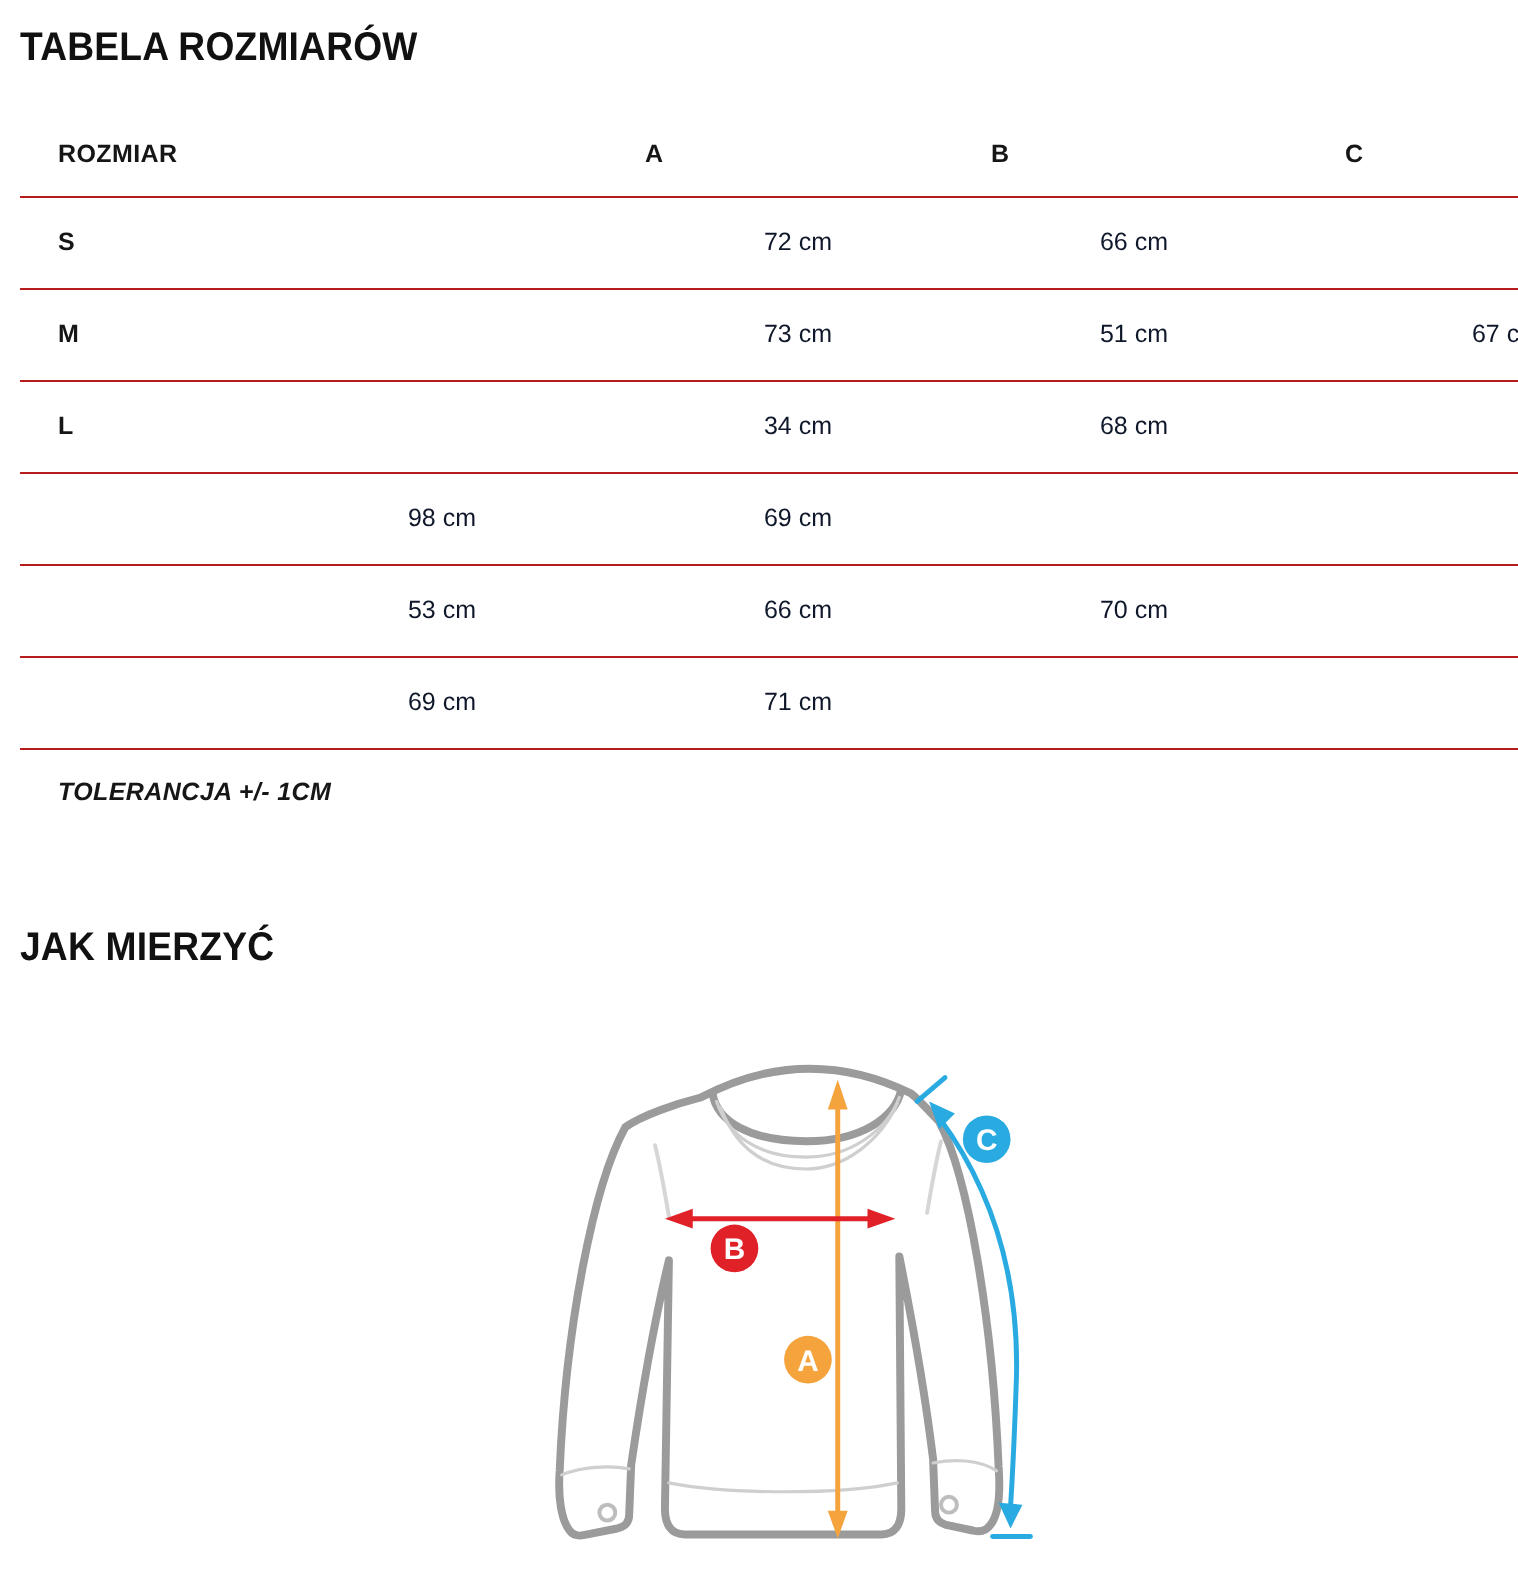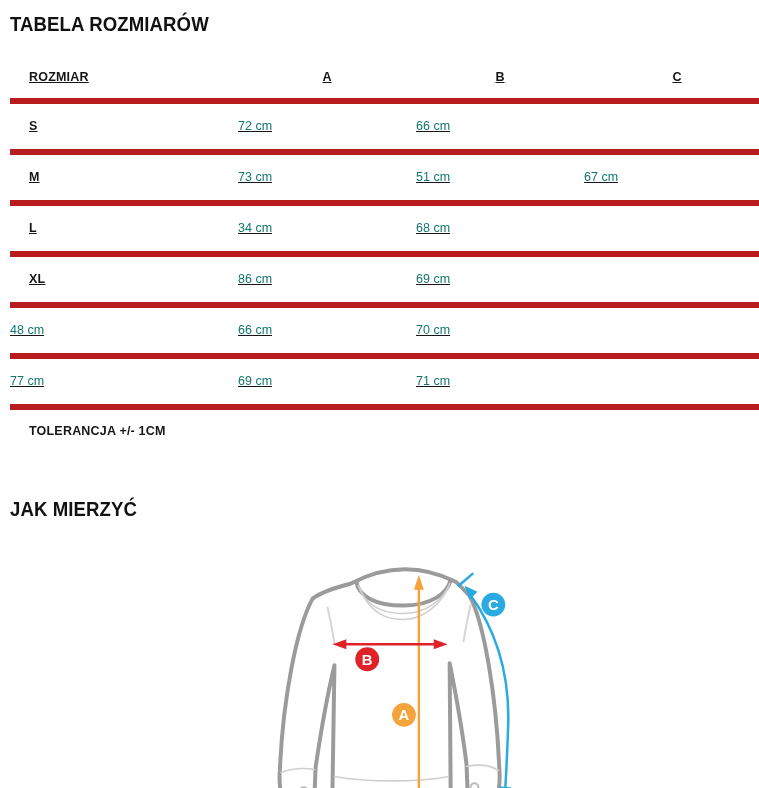--- a/index.html
+++ b/index.html
@@ -14,30 +14,30 @@
     margin:0;font-size:20px;font-weight:700;line-height:22px;
     letter-spacing:.1px;white-space:nowrap;
     transform:scaleX(.93);transform-origin:left center;color:#111;
   }
   .hd--top{padding-top:13px;}
   .hd--measure{margin-top:46px;}
   
   .stable{margin-top:22px;width:750px;}
   .trow{
     display:grid;grid-template-columns:228px 178px 168px 186px;
-    align-items:center;height:45px;border-bottom:6px solid #b91c1c;text-decoration:underline;
+    align-items:center;height:45px;border-bottom:1px solid #b91c1c;
   }
   .trow--head{height:41px;border-top:none;}
   .cell{font-size:12.5px;line-height:15px;}
   .cell--label{padding-left:19px;font-weight:700;letter-spacing:.2px;}
-  .cell--val{text-align:left;font-weight:400;color:#0f766e;}
+  .cell--val{text-align:right;font-weight:400;color:#0f172a;}
   .cell--valhead{text-align:center;font-weight:700;}
   .tolerance{
     padding:14px 0 0 19px;font-size:12.5px;font-weight:700;
-    letter-spacing:.2px;height:28px;
+    letter-spacing:.2px;height:28px;font-style:italic;
   }
   
   .diagram{margin-left:260px;margin-top:28px;width:260px;height:288px;}
   svg text.badge-letter{
     font-family:"Liberation Sans",sans-serif;font-weight:700;font-size:15px;
     fill:#ffffff;text-anchor:middle;
   }
 </style>
 </head>
 <body>
@@ -64,31 +64,29 @@
       <div class="cell cell--val">73 cm</div>
       <div class="cell cell--val">51 cm</div>
       <div class="cell cell--val">67 cm</div>
     </div>
     <div class="trow">
       <div class="cell cell--label">L</div>
       <div class="cell cell--val">34 cm</div>
       <div class="cell cell--val">68 cm</div>
     </div>
     <div class="trow">
-      <div class="cell cell--label">XL</div>
-      <div class="cell cell--val">86 cm</div>
+      <div class="cell cell--val">98 cm</div>
       <div class="cell cell--val">69 cm</div>
     </div>
     <div class="trow">
-      <div class="cell cell--val">48 cm</div>
+      <div class="cell cell--val">53 cm</div>
       <div class="cell cell--val">66 cm</div>
       <div class="cell cell--val">70 cm</div>
     </div>
     <div class="trow">
-      <div class="cell cell--val">77 cm</div>
       <div class="cell cell--val">69 cm</div>
       <div class="cell cell--val">71 cm</div>
     </div>
 
     <div class="tolerance">TOLERANCJA +/- 1CM</div>
   </section>
 
   <h2 class="hd hd--measure">JAK MIERZYĆ</h2>
 
   <div class="diagram">

